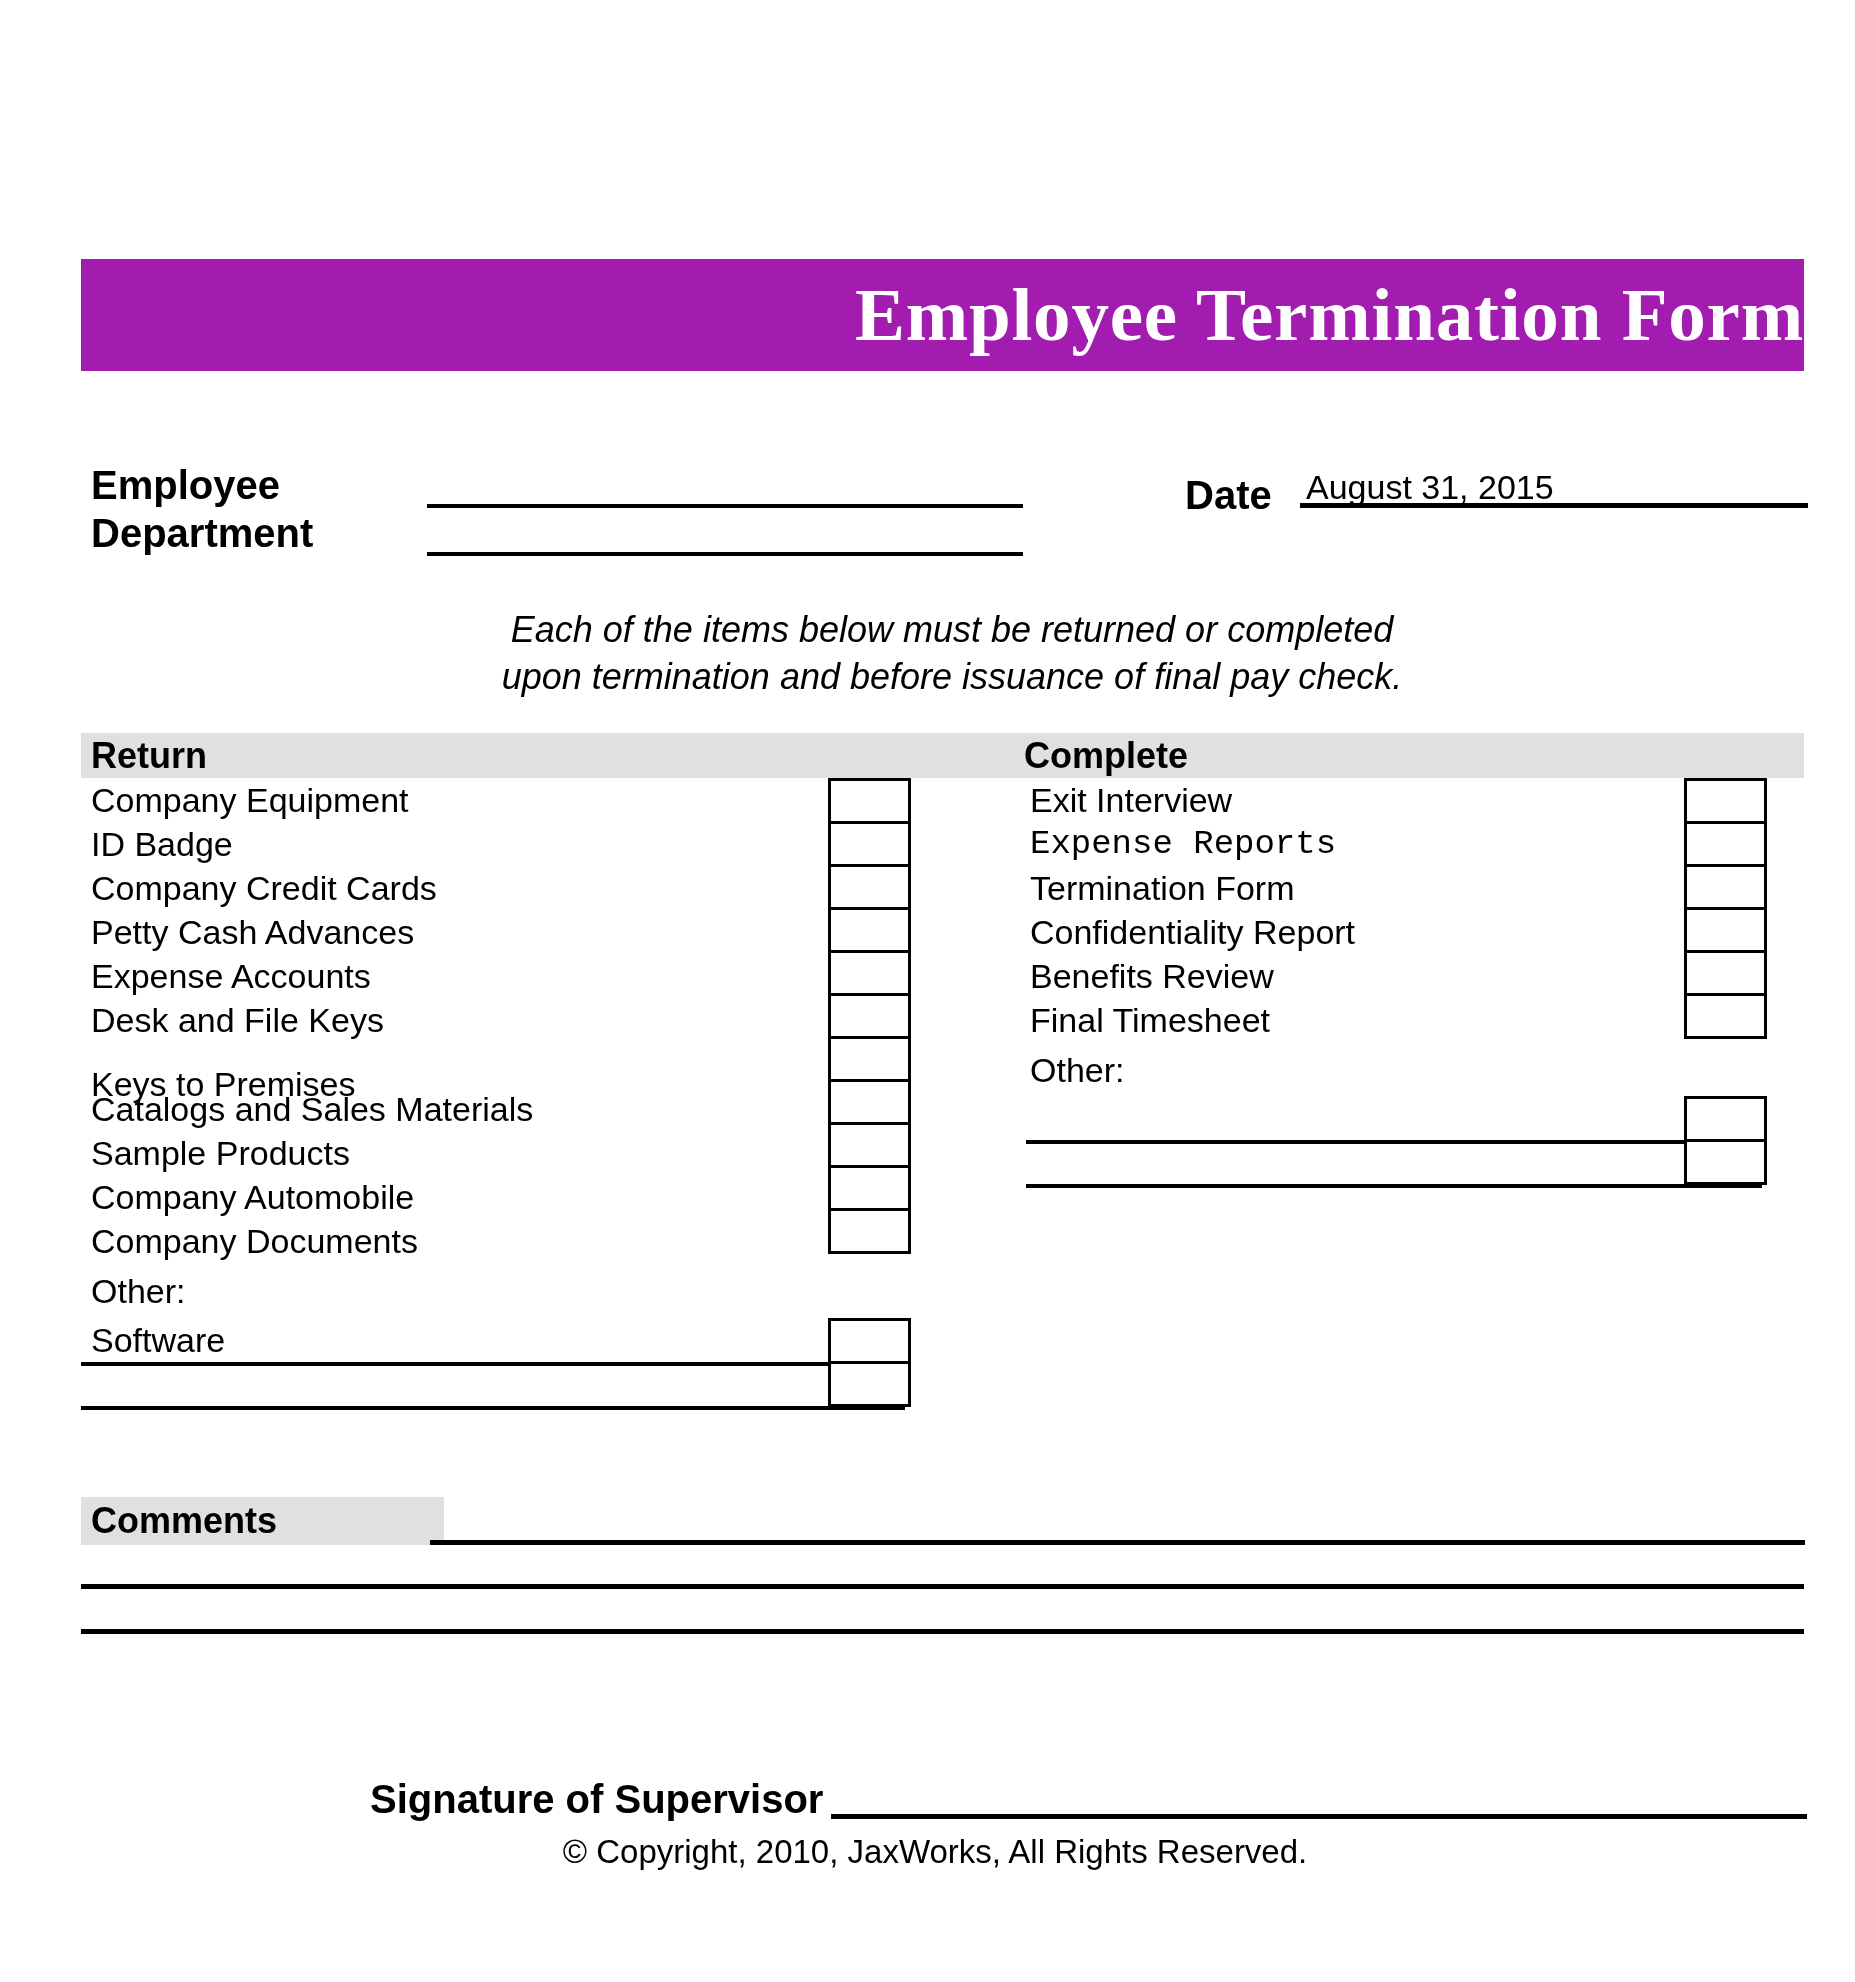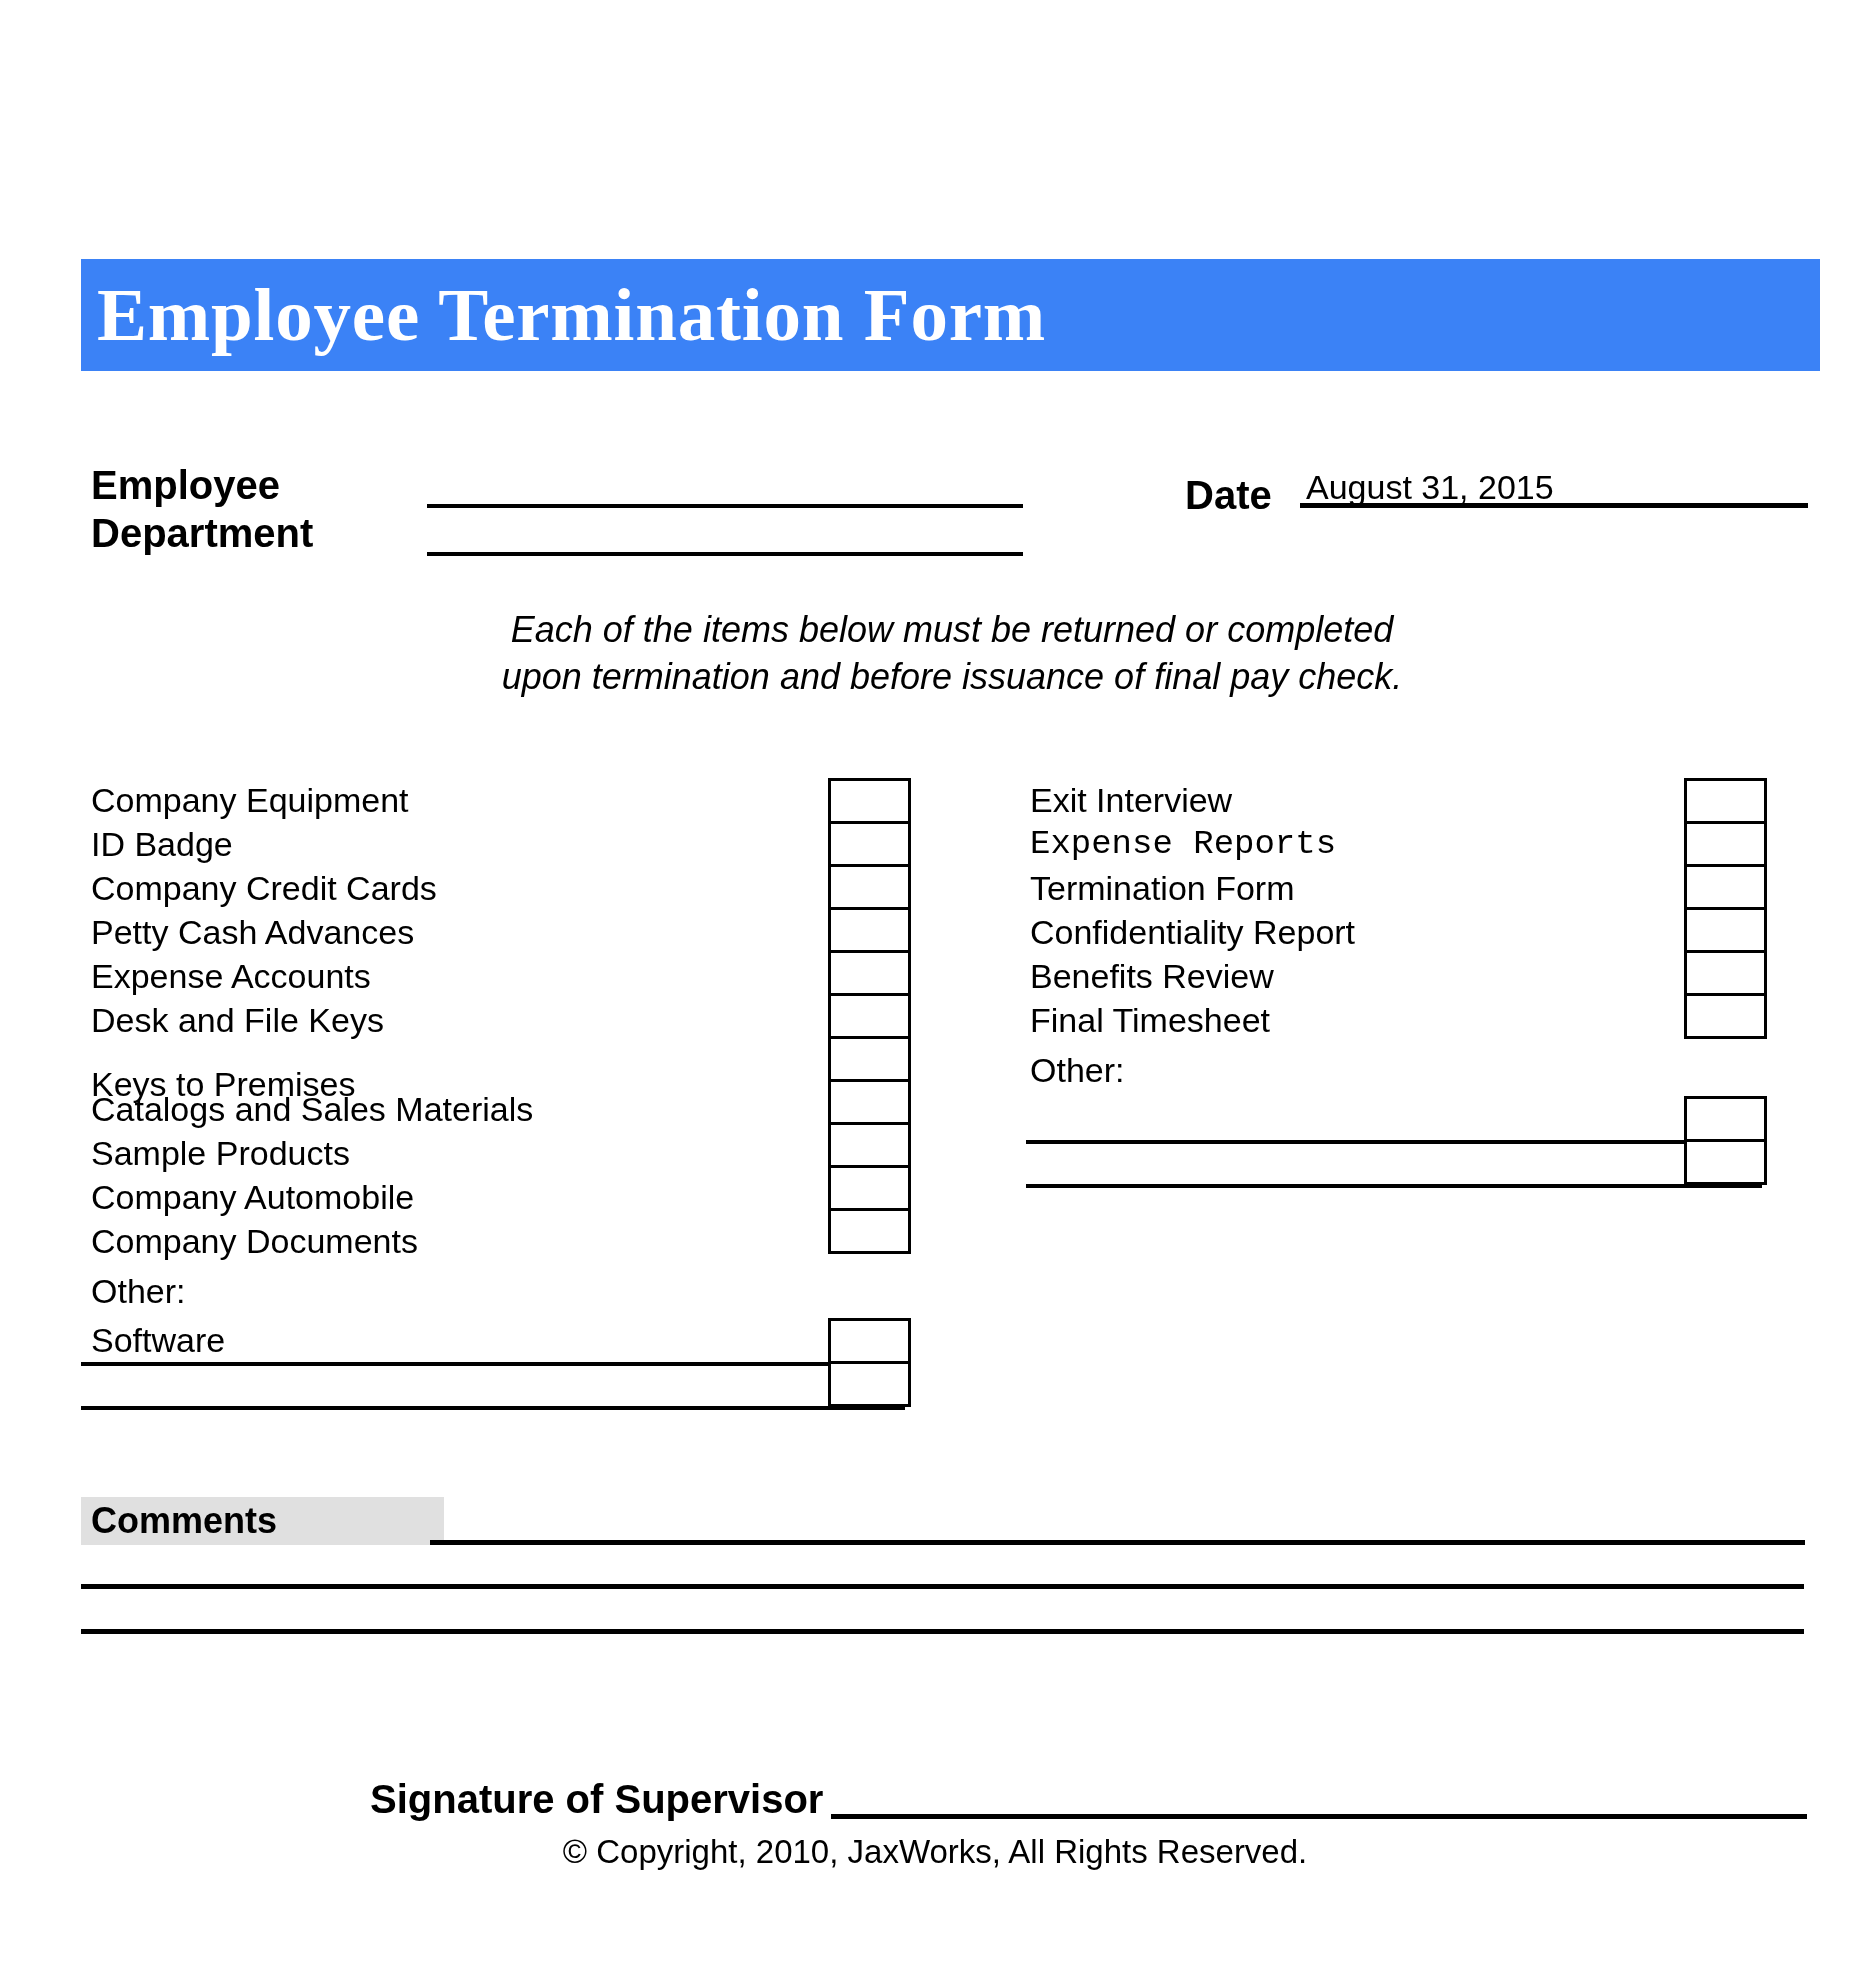--- a/index.html
+++ b/index.html
@@ -9,22 +9,22 @@
     background:#ffffff;
     font-family:"Liberation Sans","DejaVu Sans",sans-serif;
     color:#000;
     overflow:hidden;
   }
   .abs { position:absolute; }
 
   
   .title-bar {
     left:81px; top:259px; width:1723px; height:112px;
-    background:#3b82f6;
-    display:flex; align-items:center; justify-content:flex-start;padding-left:16px;
+    background:#a21caf;
+    display:flex; align-items:center; justify-content:flex-end;
   }
   .title-bar .title-text {
     font-family:"Liberation Serif","DejaVu Serif",serif;
     font-weight:bold; font-size:75px; color:#ffffff;
     letter-spacing:0.8px; white-space:nowrap;
   }
 
   .label-bold { font-weight:bold; font-size:40px; line-height:39px; white-space:nowrap;text-align:right; }
   .value-text { font-size:34px; line-height:39px; white-space:nowrap; }
 
@@ -90,20 +90,24 @@
 
   <div class="abs label-bold" style="left:1185px; top:466px;margin-top:10px;">Date</div>
   <div class="abs value-text" style="left:1306px; top:468px;">August 31, 2015</div>
   <div class="abs hline6" style="left:1300px; top:503px; width:508px;"></div>
 
   <div class="abs instruction">
     <div>Each of the items below must be returned or completed</div>
     <div>upon termination and before issuance of final pay check.</div>
   </div>
 
+  <div class="abs band">
+    <span class="band-label" style="left:10px;">Return</span>
+    <span class="band-label" style="left:943px;">Complete</span>
+  </div>
 
   <div class="abs chk-item" style="left:91px; top:778px;">Company Equipment</div>
   <div class="abs chk-item" style="left:91px; top:822px;">ID Badge</div>
   <div class="abs chk-item" style="left:91px; top:866px;">Company Credit Cards</div>
   <div class="abs chk-item" style="left:91px; top:910px;">Petty Cash Advances</div>
   <div class="abs chk-item" style="left:91px; top:954px;">Expense Accounts</div>
   <div class="abs chk-item" style="left:91px; top:998px;">Desk and File Keys</div>
   <div class="abs chk-item" style="left:91px; top:1042px;margin-top:20px;">Keys to Premises</div>
   <div class="abs chk-item" style="left:91px; top:1087px;">Catalogs and Sales Materials</div>
   <div class="abs chk-item" style="left:91px; top:1131px;">Sample Products</div>

